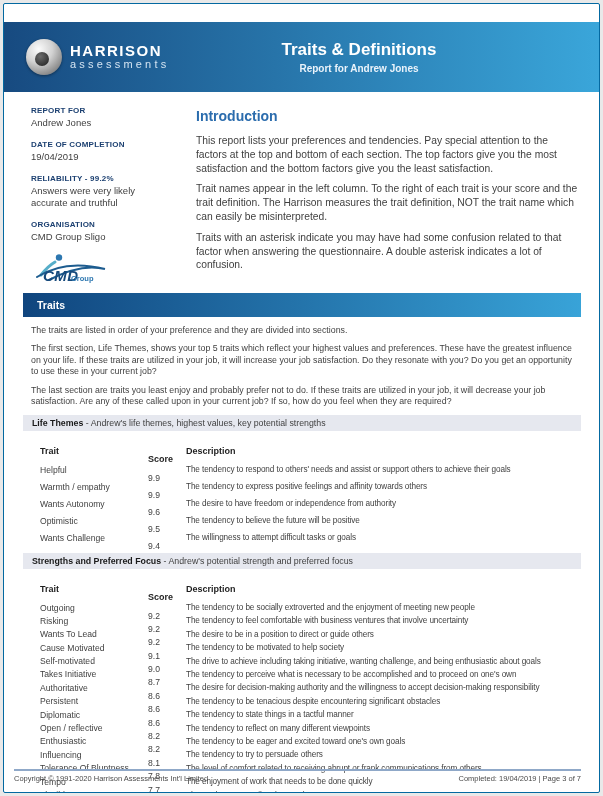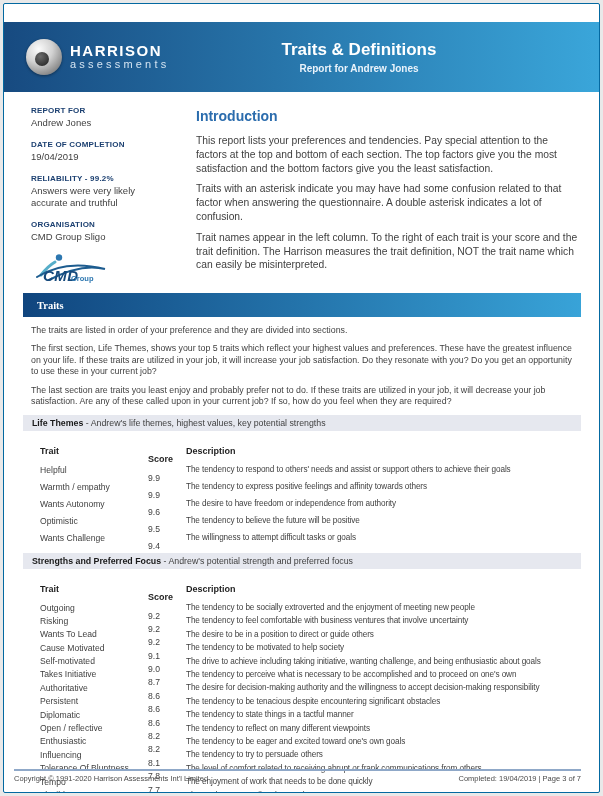--- a/index.html
+++ b/index.html
@@ -38,21 +38,21 @@
   .cmd-logo{margin-top:6px;position:relative;width:92px;height:38px;}
   .cmd-text{position:absolute;left:12px;top:14px;font-weight:bold;font-style:italic;font-size:15px;color:#174a7c;letter-spacing:.5px;}
   .cmd-group{position:absolute;left:40px;top:21px;font-weight:bold;font-size:7.5px;color:#2d77b0;}
   .main{flex:1;padding-left:13px;}
   .intro-h{color:var(--heading-blue);font-weight:bold;font-size:14px;margin:2px 0 10px 0;}
   .main p{font-size:10.3px;line-height:1.34;margin-bottom:7px;}
 
   
   .traits-bar{margin:0 18px 0 19px;height:24px;background:linear-gradient(to right,#10457e,#38a3d8);
     display:flex;align-items:center;padding:0 14px;}
-  .traits-bar span{color:#fff;font-weight:bold;font-size:10.5px;font-family:Liberation Serif, serif;}
+  .traits-bar span{color:#fff;font-weight:bold;font-size:10.5px;}
   .traits-copy{margin:8px 18px 6px 27px;}
   .traits-copy p{font-size:8.8px;line-height:1.3;margin-bottom:7px;}
 
   .sec-bar{margin:2px 18px 0 19px;background:var(--section-bar-bg);padding:3px 9px;font-size:8.8px;}
   .sec-bar b{color:#1a1a1a;}
   .sec-bar span{color:var(--body-text);}
 
   .ttable{margin:7px 18px 0 36px;}
   .trow{display:grid;grid-template-columns:108px 38px 1fr;align-items:center;}
   .roomy .trow{height:17px;}
@@ -116,22 +116,22 @@
         <span class="cmd-text">CMD</span>
         <span class="cmd-group">Group</span>
       </div>
     </aside>
 
     <section class="main">
       <h2 class="intro-h">Introduction</h2>
       <div>
 
       <p>This report lists your preferences and tendencies. Pay special attention to the factors at the top and bottom of each section. The top factors give you the most satisfaction and the bottom factors give you the least satisfaction.</p>
+          <p>Trait names appear in the left column. To the right of each trait is your score and the trait definition. The Harrison measures the trait definition, NOT the trait name which can easily be misinterpreted.</p>
           <p>Traits with an asterisk indicate you may have had some confusion related to that factor when answering the questionnaire. A double asterisk indicates a lot of confusion.</p>
-          <p>Trait names appear in the left column. To the right of each trait is your score and the trait definition. The Harrison measures the trait definition, NOT the trait name which can easily be misinterpreted.</p>
         </div>
     </section>
   </div>
 
   <div class="traits-bar">
     <span>Traits</span>
   </div>
 
   <div class="traits-copy">
 

